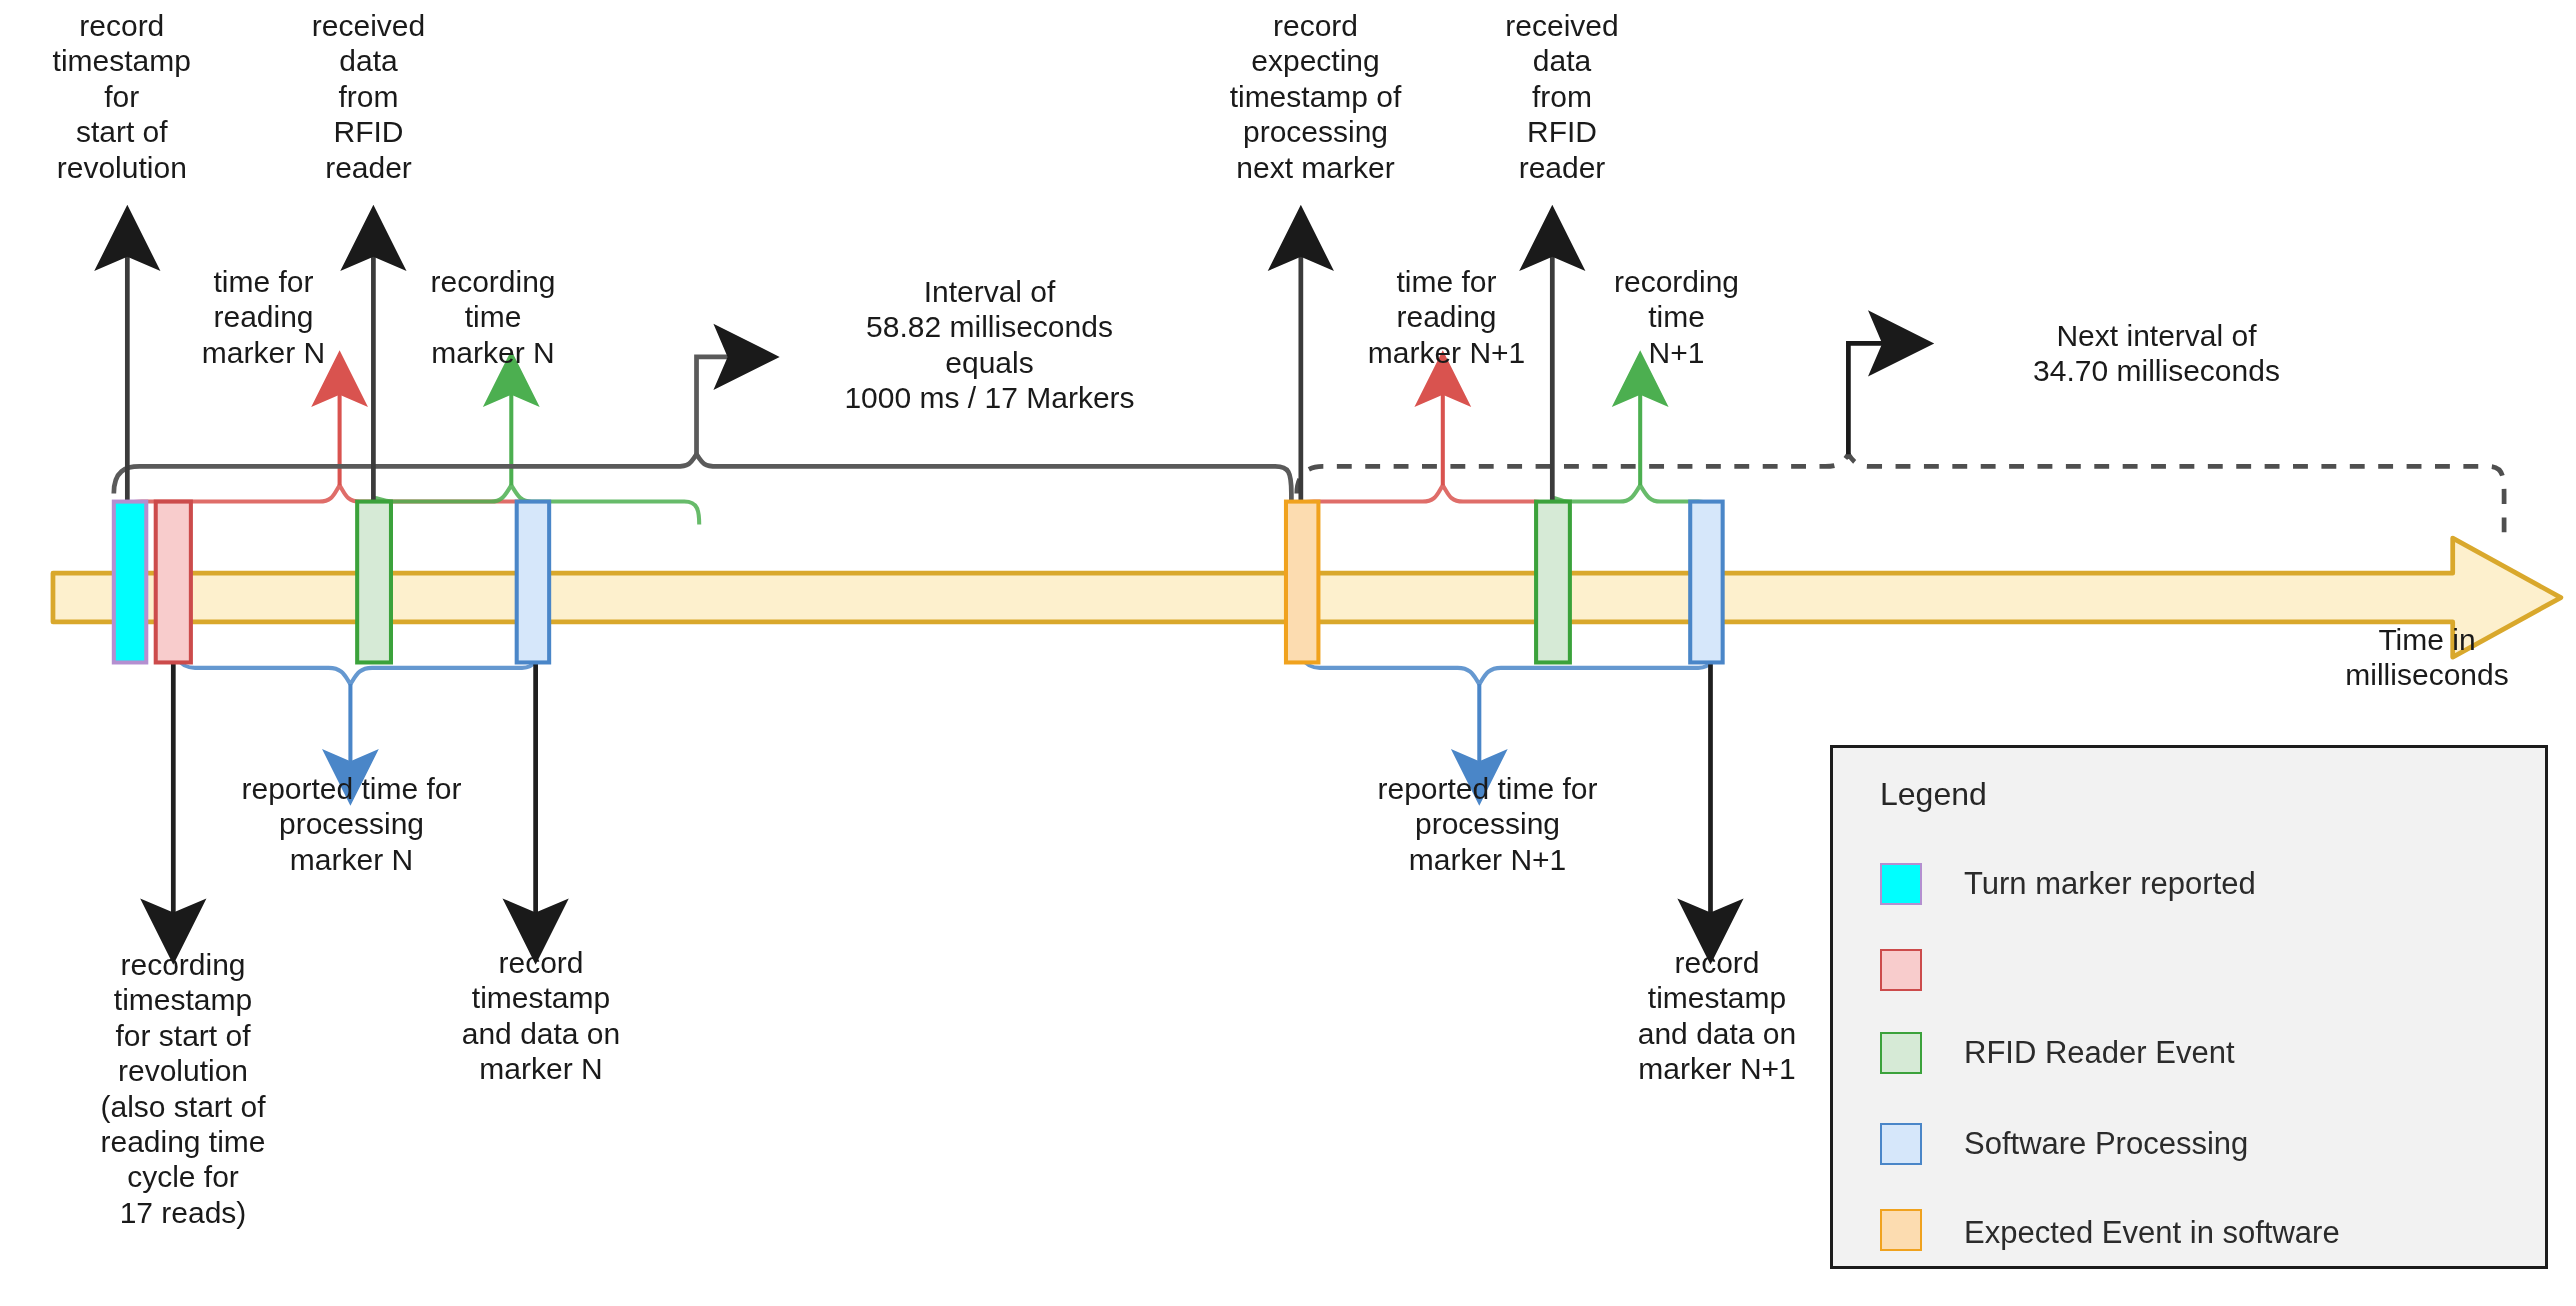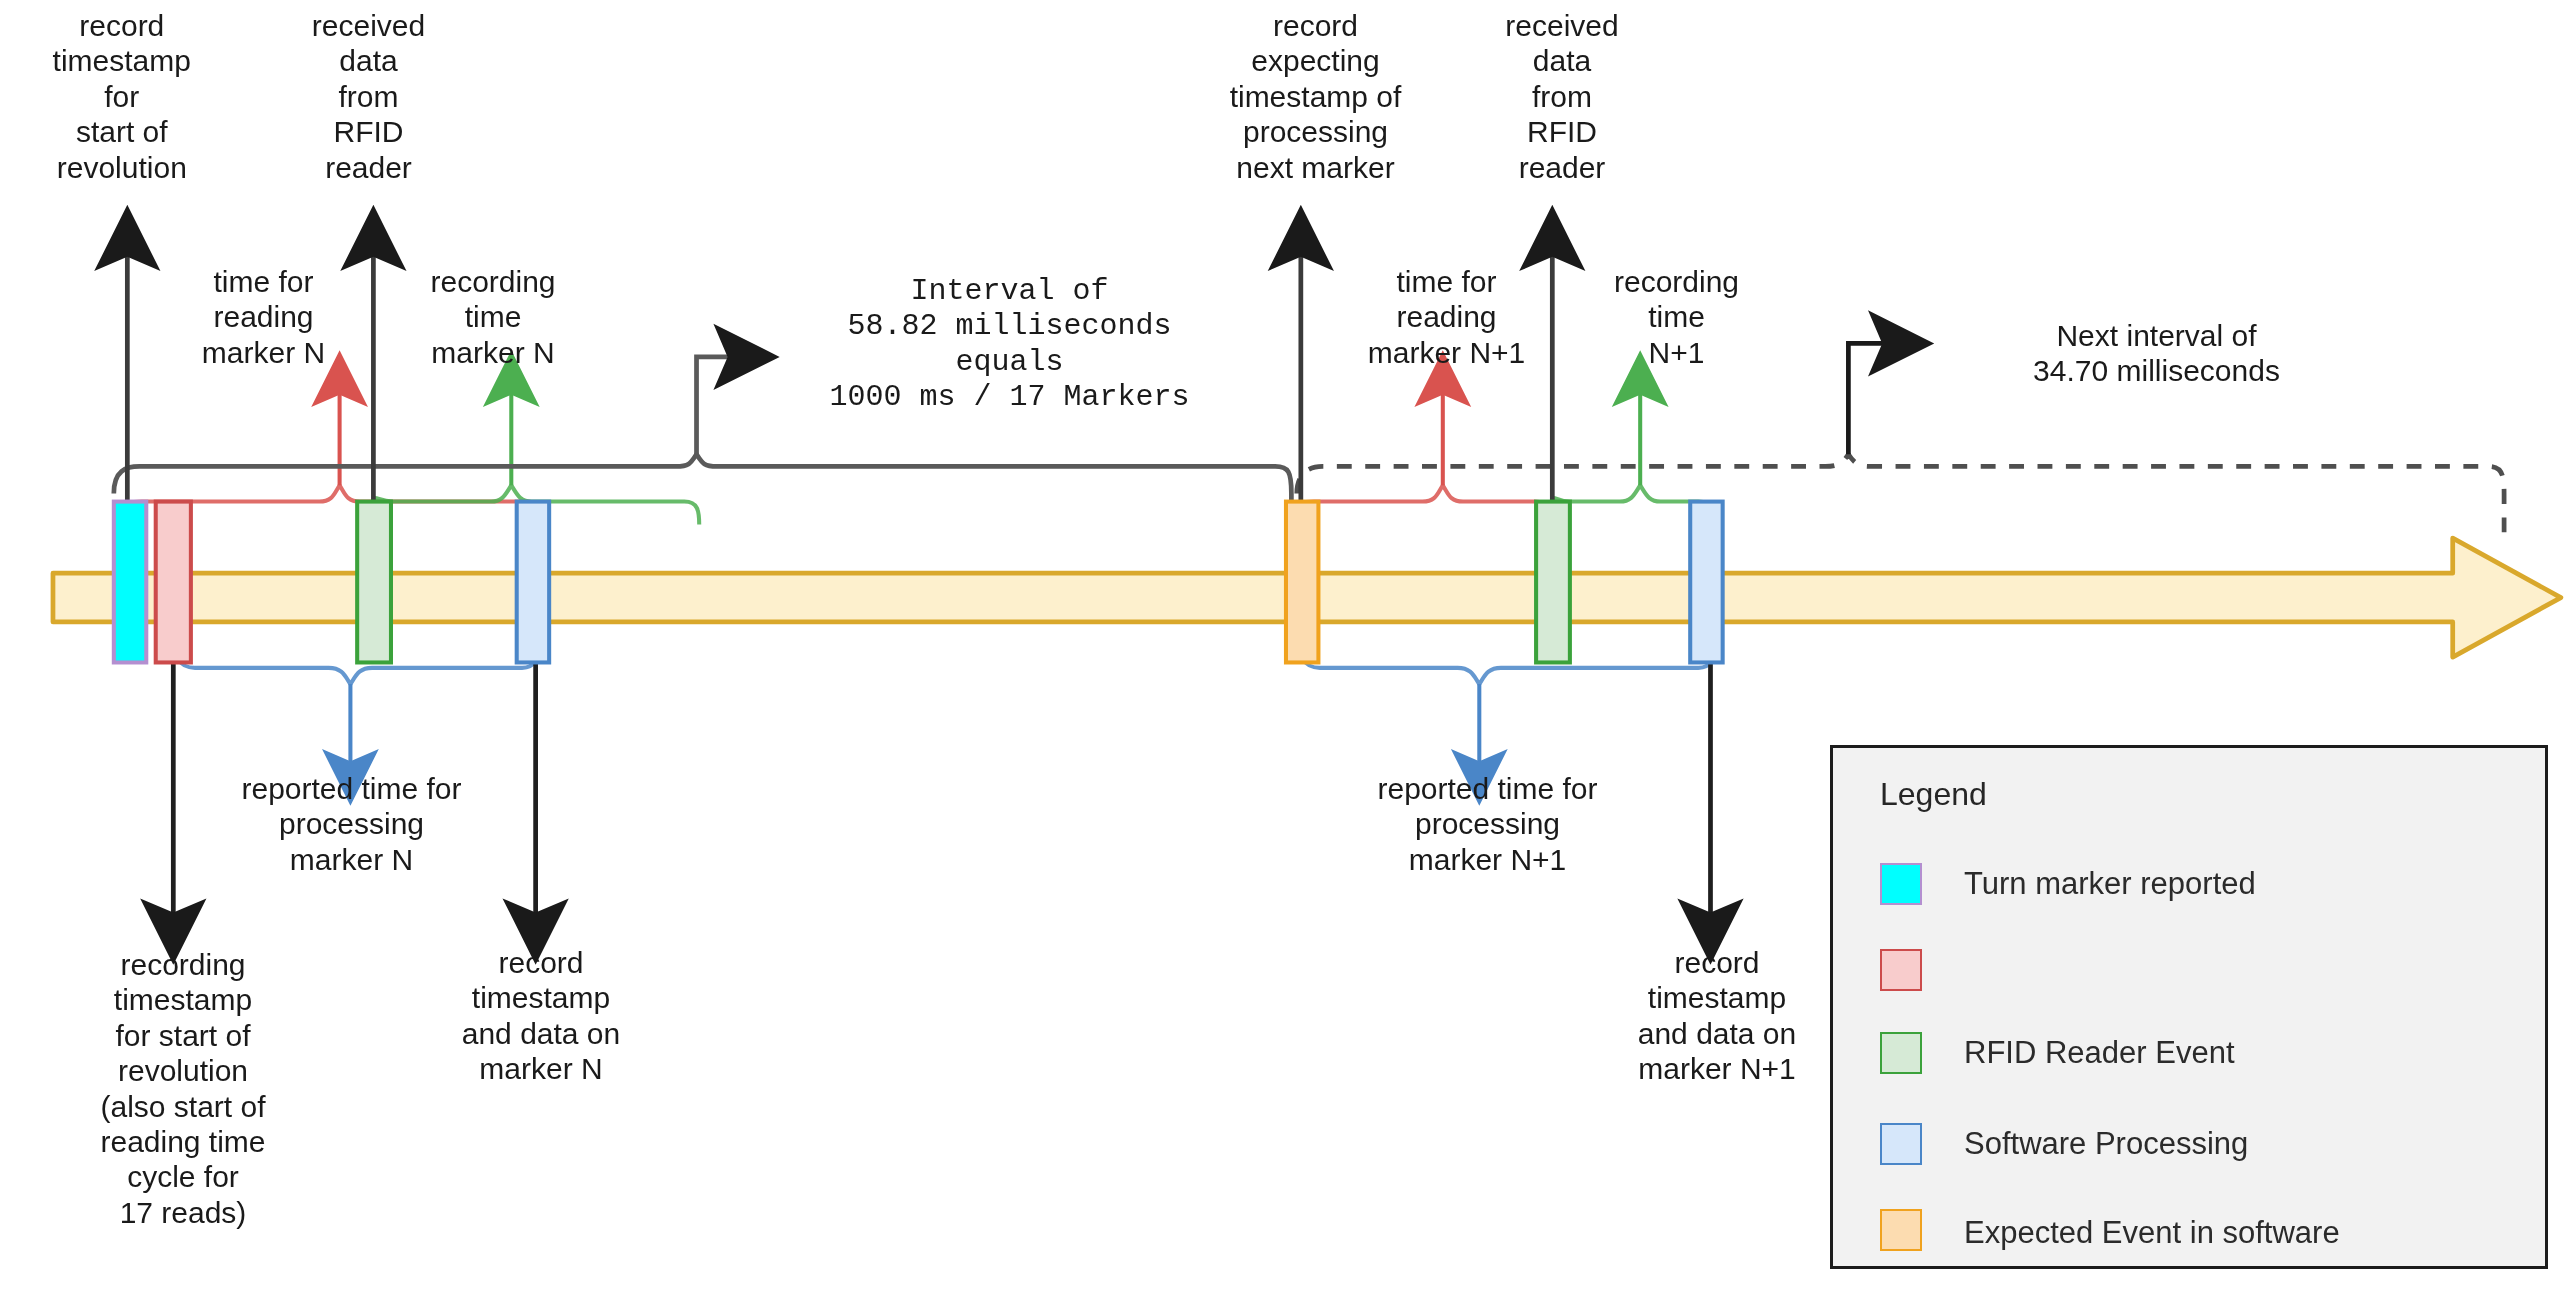--- a/index.html
+++ b/index.html
@@ -127,21 +127,21 @@
 reader</div>
 
   <div class="lbl" style="left:162px;top:264px;width:203px;">time for
 reading
 marker N</div>
 
   <div class="lbl" style="left:385px;top:264px;width:216px;">recording
 time
 marker N</div>
 
-  <div class="lbl" style="left:800px;top:274px;width:419px;font-family:Liberation Mono, monospace;">Interval of
+  <div class="lbl" style="left:780px;top:274px;width:419px;">Interval of
 58.82 milliseconds
 equals
 1000 ms / 17 Markers</div>
 
   <div class="lbl" style="left:1197px;top:8px;width:237px;">record
 expecting
 timestamp of
 processing
 next marker</div>
 
@@ -182,20 +182,22 @@
 
   <div class="lbl" style="left:1305px;top:771px;width:365px;">reported time for
 processing
 marker N+1</div>
 
   <div class="lbl" style="left:1582px;top:945px;width:270px;">record
 timestamp
 and data on
 marker N+1</div>
 
+  <div class="lbl" style="left:2312px;top:622px;width:230px;">Time in
+milliseconds</div>
 
   <div class="legend-box">
     <div class="legend-title">Legend</div>
     <div id="legend-rows">
         <div class="legend-row" style="top: 115px;">
           <span class="swatch" style="background: rgb(0, 255, 255); border-color: rgb(180, 143, 208);"></span>
           <span class="legend-text">Turn marker reported</span>
         </div>
         <div class="legend-row" style="top: 201px;">
           <span class="swatch" style="background: rgb(248, 204, 204); border-color: rgb(204, 75, 75);"></span>

